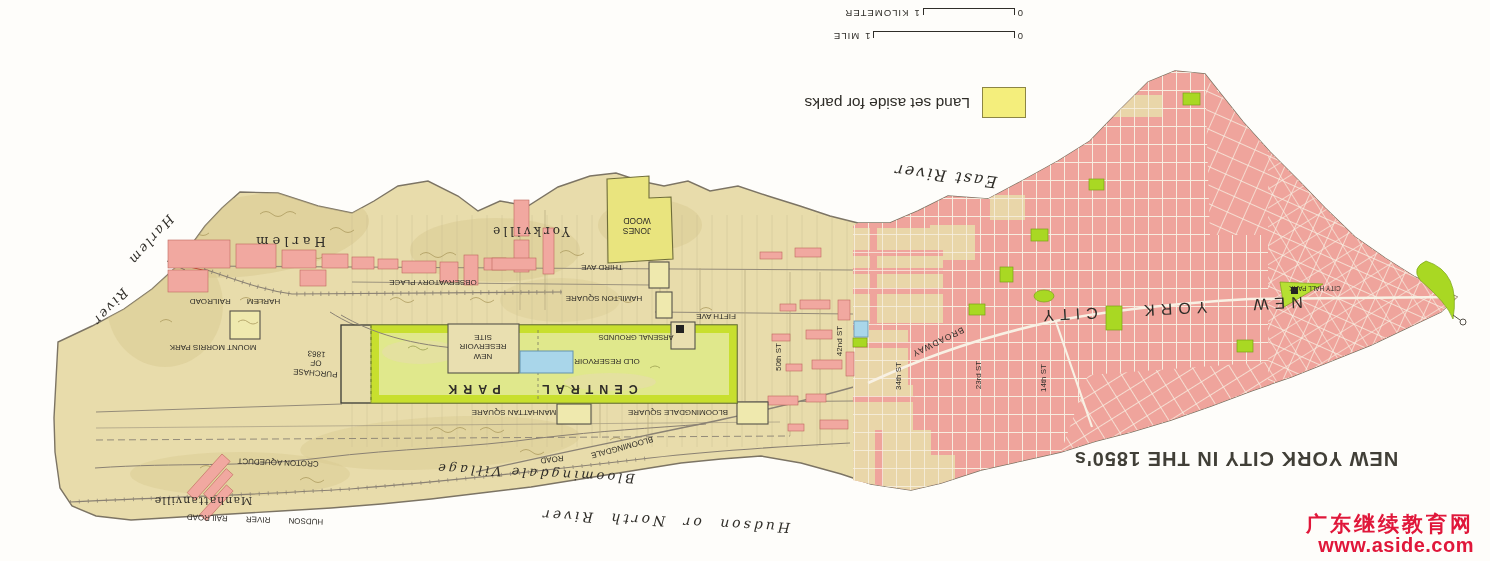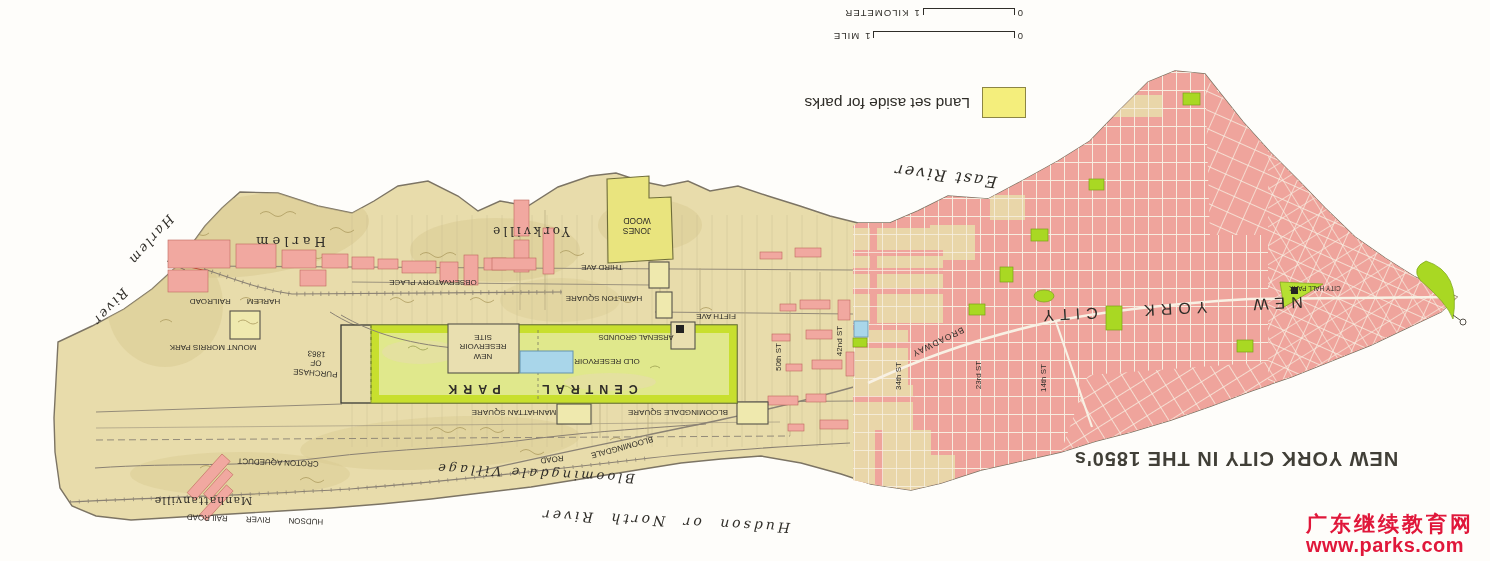--- a/index.html
+++ b/index.html
@@ -23,21 +23,21 @@
   .scale-box{position:absolute;left:830px;top:6px;width:196px;height:48px;
              transform:rotate(180deg);font-size:9.5px;color:#2f2d28;}
   .scale-row{display:flex;align-items:flex-end;height:23px;}
   .scale-row span{padding:0 3px;}
   .sbar{height:6px;border-bottom:1.3px solid #2f2d28;border-left:1.3px solid #2f2d28;
         border-right:1.3px solid #2f2d28;}
   .sbar.mile{width:146px;}
   .sbar.km{width:90px;}
   .sunit{letter-spacing:1px;}
   
-  .wm{position:absolute;right:16px;bottom:4px;color:#e0173a;line-height:1.08;}
+  .wm{position:absolute;right:16px;bottom:4px;text-align:right;color:#e0173a;line-height:1.08;}
   .wm1{font-size:21px;font-weight:bold;letter-spacing:3px;}
   .wm2{font-size:20px;font-weight:bold;letter-spacing:.5px;}
 </style>
 </head>
 <body>
 
 <div id="stage">
 
   <svg id="mapsvg" width="1490" height="561" viewBox="0 0 1490 561">
     <defs>
@@ -332,16 +332,16 @@
     <div class="scale-row">
       <span>0</span>
       <div class="sbar km"></div>
       <span>1</span>
       <span class="sunit">KILOMETER</span>
     </div>
   </div>
 
   <div class="wm">
     <div class="wm1">广东继续教育网</div>
-    <div class="wm2">www.parks.com</div>
+    <div class="wm2">www.aside.com</div>
   </div>
 
 </div>
 
 </body></html>

